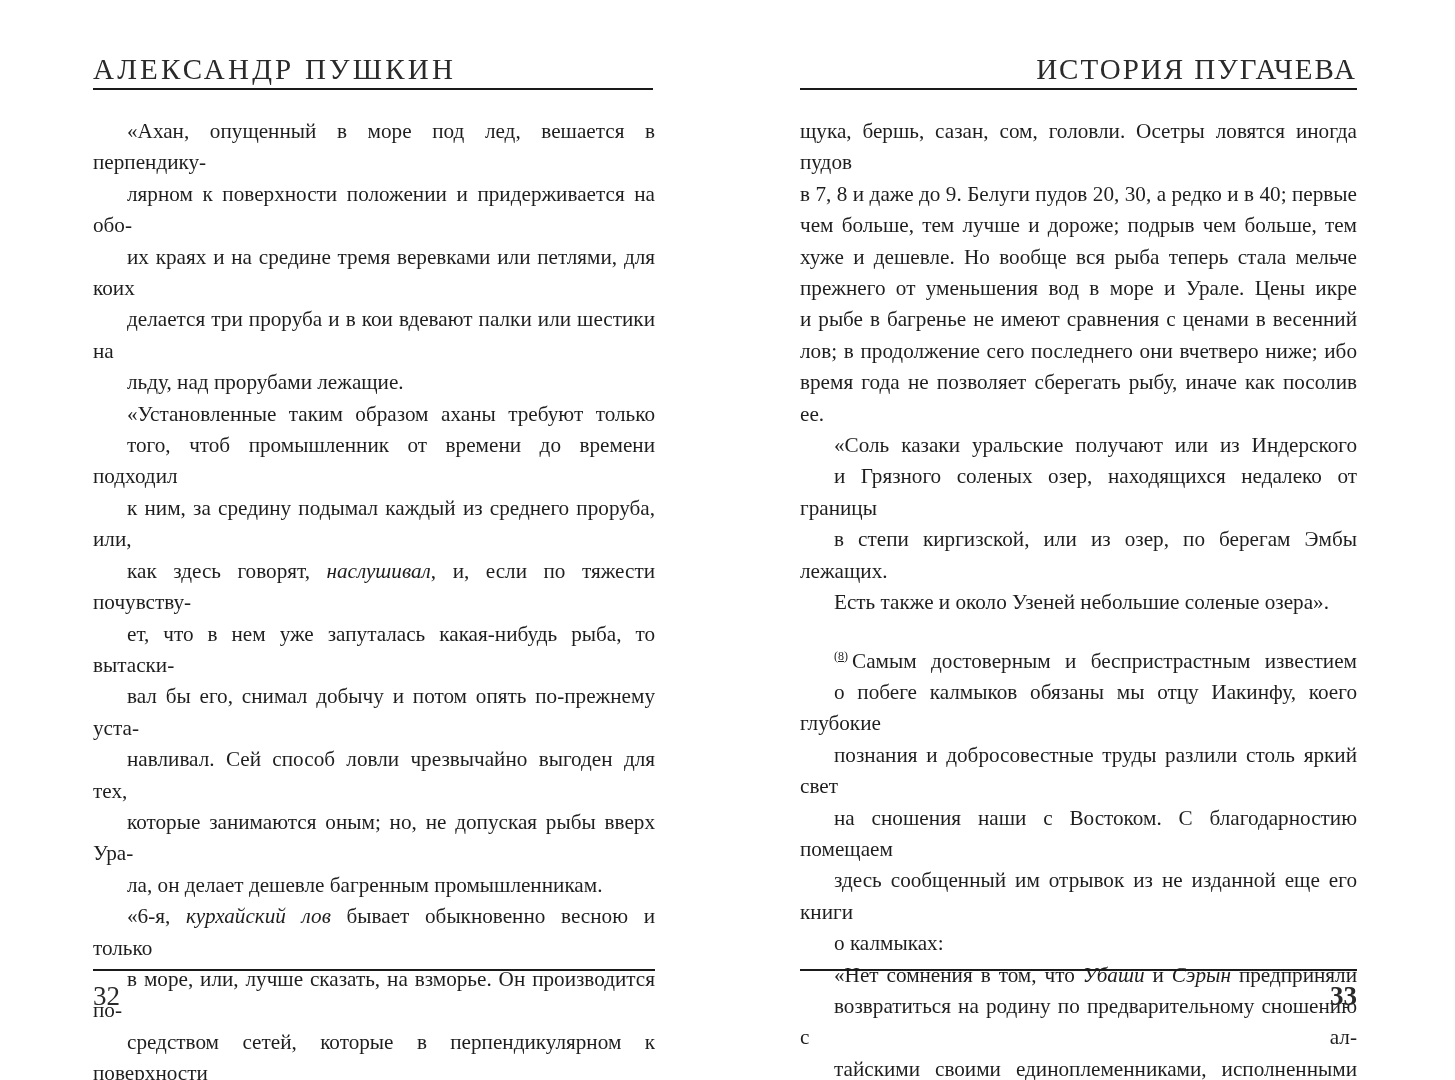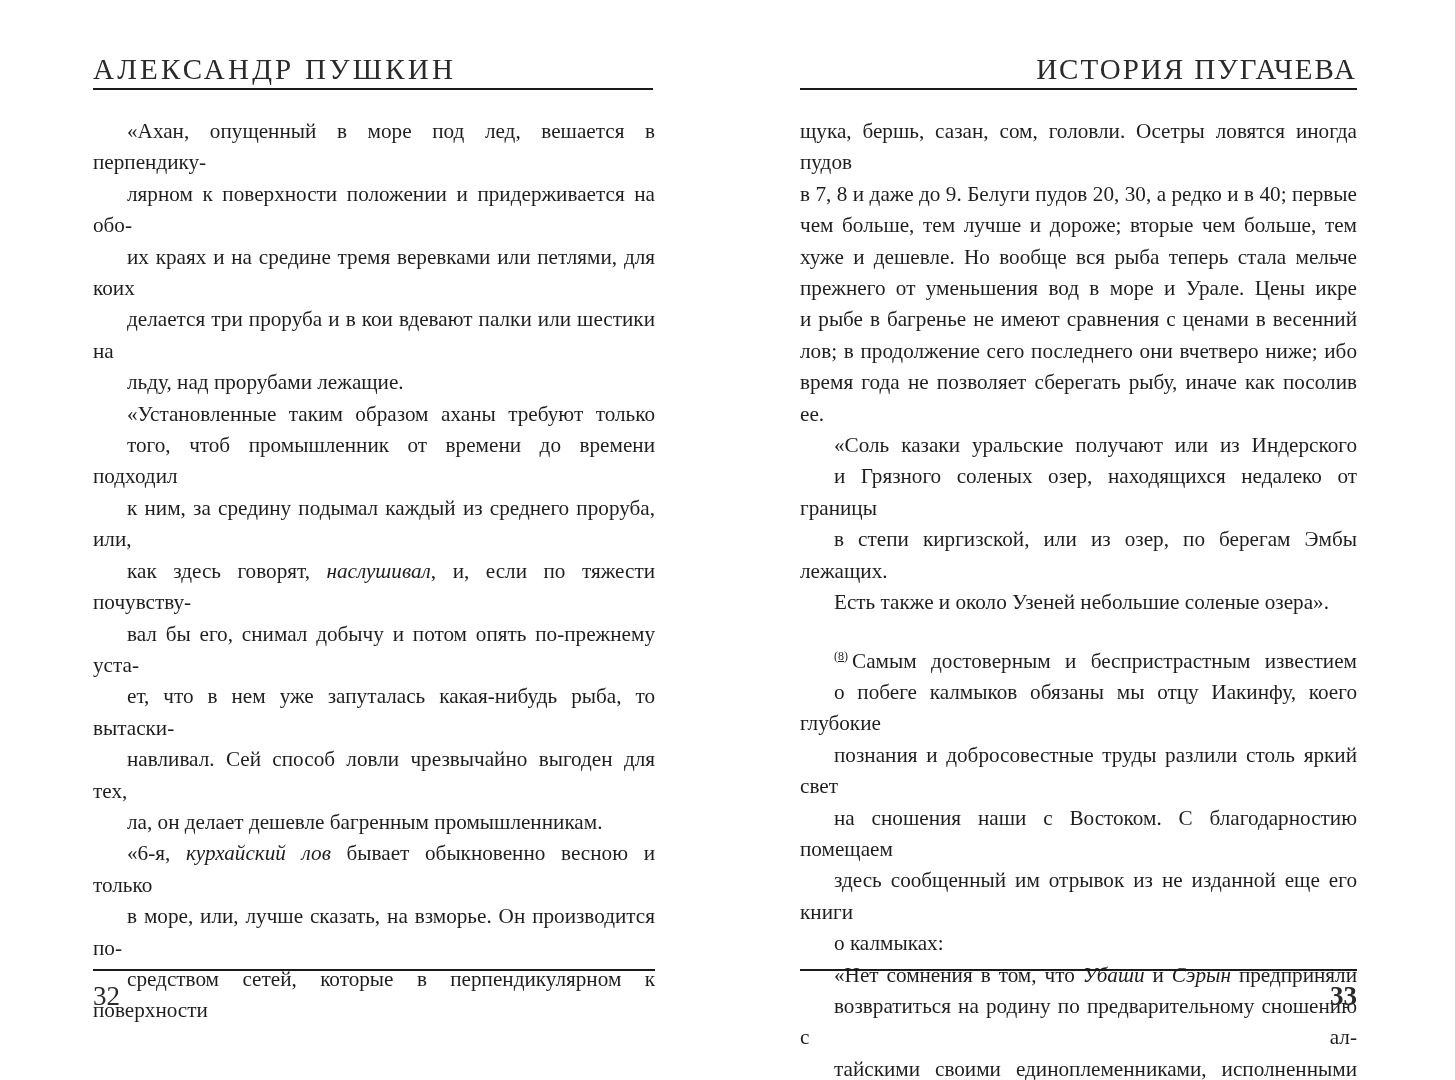--- a/index.html
+++ b/index.html
@@ -68,43 +68,44 @@
         <span class="line"><span>лярном к поверхности положении и придерживается на обо-</span></span>
         <span class="line"><span>их краях и на средине тремя веревками или петлями, для коих</span></span>
         <span class="line"><span>делается три проруба и в кои вдевают палки или шестики на</span></span>
         <span class="line last"><span>льду, над прорубами лежащие.</span></span>
       </p>
       <p>
         <span class="line"><span>«Установленные таким образом аханы требуют только</span></span>
         <span class="line"><span>того, чтоб промышленник от времени до времени подходил</span></span>
         <span class="line"><span>к ним, за средину подымал каждый из среднего проруба, или,</span></span>
         <span class="line"><span>как здесь говорят, </span><span class="it">наслушивал</span><span>, и, если по тяжести почувству-</span></span>
+        <span class="line"><span>ет, что в нем уже запуталась какая-нибудь рыба, то вытаски-</span></span>
         <span class="line"><span>вал бы его, снимал добычу и потом опять по-прежнему уста-</span></span>
-        <span class="line"><span>ет, что в нем уже запуталась какая-нибудь рыба, то вытаски-</span></span>
         <span class="line"><span>навливал. Сей способ ловли чрезвычайно выгоден для тех,</span></span>
+        <span class="line"><span>которые занимаются оным; но, не допуская рыбы вверх Ура-</span></span>
         <span class="line last"><span>ла, он делает дешевле багренным промышленникам.</span></span>
       </p>
       <p>
         <span class="line"><span>«6-я, </span><span class="it">курхайский лов</span><span> бывает обыкновенно весною и только</span></span>
         <span class="line"><span>в море, или, лучше сказать, на взморье. Он производится по-</span></span>
         <span class="line"><span>средством сетей, которые в перпендикулярном к поверхности</span></span>
       </p>
     </div>
   <div class="foot-rule"></div>
   <div class="folio">32</div>
 </div>
 
 <div class="page right">
   <div class="running-head">История Пугачева</div>
   <div class="head-rule"></div>
   <div class="body-text" id="right-body">
       <p class="noindent">
         <span class="line"><span>щука, бершь, сазан, сом, головли. Осетры ловятся иногда пудов</span></span>
         <span class="line"><span>в 7, 8 и даже до 9. Белуги пудов 20, 30, а редко и в 40; первые</span></span>
-        <span class="line"><span>чем больше, тем лучше и дороже; вторые чем больше, тем</span></span>
+        <span class="line"><span>чем больше, тем лучше и дороже; подрыв чем больше, тем</span></span>
         <span class="line"><span>хуже и дешевле. Но вообще вся рыба теперь стала мельче</span></span>
         <span class="line"><span>прежнего от уменьшения вод в море и Урале. Цены икре</span></span>
         <span class="line"><span>и рыбе в багренье не имеют сравнения с ценами в весенний</span></span>
         <span class="line"><span>лов; в продолжение сего последнего они вчетверо ниже; ибо</span></span>
         <span class="line last"><span>время года не позволяет сберегать рыбу, иначе как посолив ее.</span></span>
       </p>
       <p>
         <span class="line"><span>«Соль казаки уральские получают или из Индерского</span></span>
         <span class="line"><span>и Грязного соленых озер, находящихся недалеко от границы</span></span>
         <span class="line"><span>в степи киргизской, или из озер, по берегам Эмбы лежащих.</span></span>

